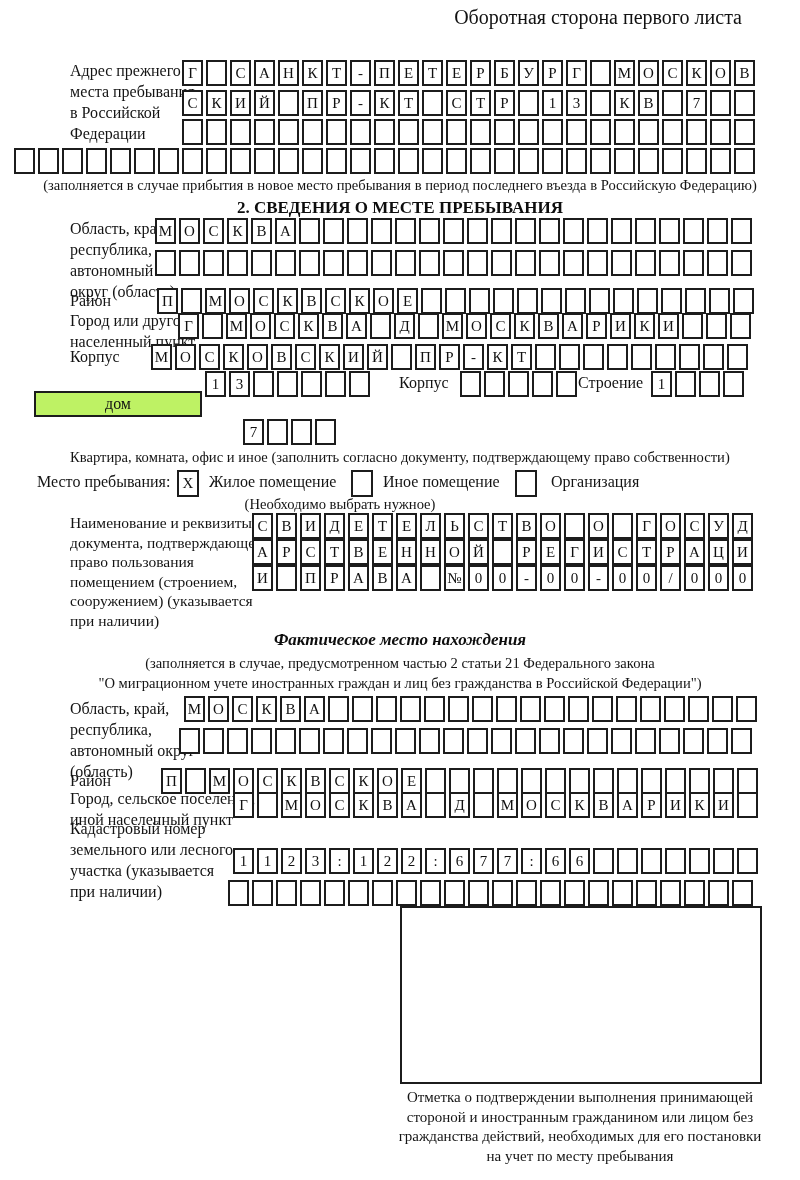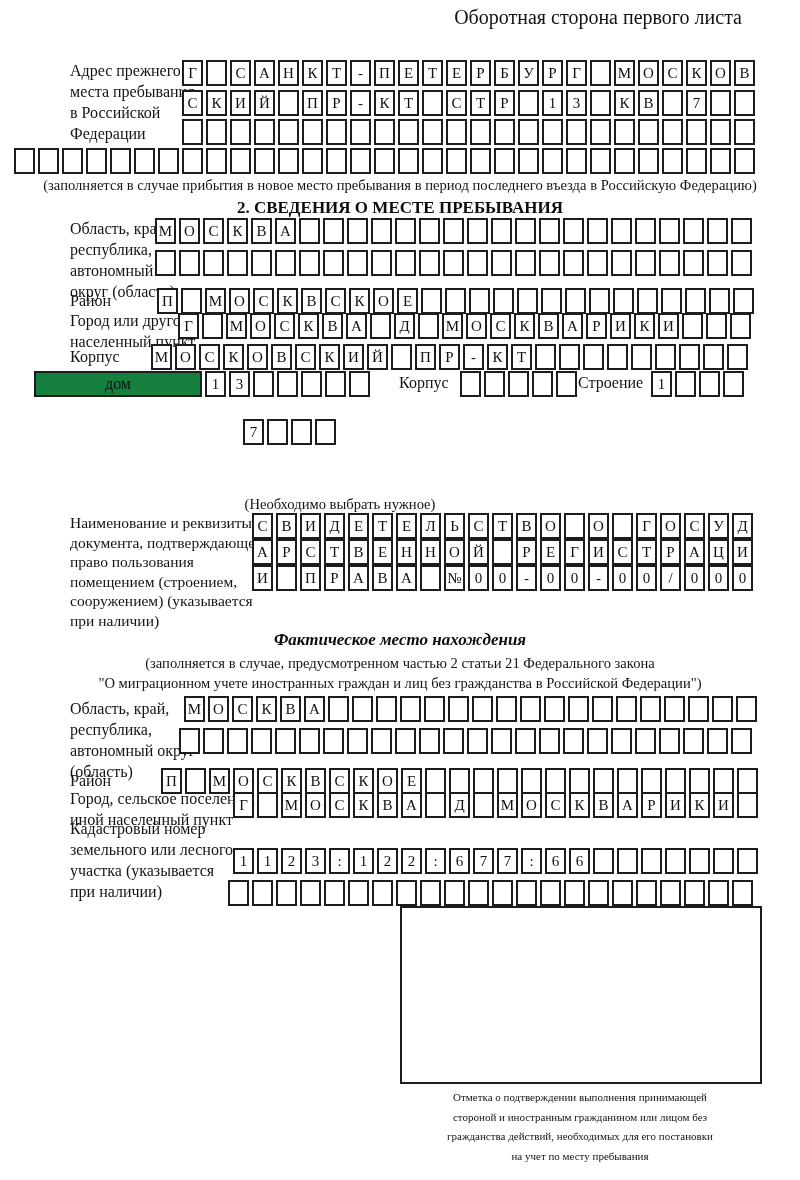--- a/index.html
+++ b/index.html
@@ -8,26 +8,26 @@
   .abs{position:absolute;}
   .lbl{position:absolute;font-size:16px;line-height:21px;white-space:pre-line;color:#141414;}
   .note{position:absolute;font-size:14.6px;color:#141414;}
   .center{text-align:center;width:100%;left:0;}
   .title{position:absolute;width:100%;left:0;text-align:center;font-weight:bold;font-size:17px;color:#0d0d0d;}
   .cells{position:absolute;display:flex;gap:3px;}
   .cell{flex:0 0 auto;width:17px;height:22px;border:2px solid #1c1c1c;
         display:flex;align-items:center;justify-content:center;
         font-size:15px;line-height:1;color:#101010;background:#fff;}
   .widebox{position:absolute;height:22px;border:2px solid #1c1c1c;display:flex;
-           align-items:center;justify-content:center;font-size:16px;background:#15803d;}
+           align-items:center;justify-content:center;font-size:16px;background:#bef264;margin-top:20px;}
   .chk{position:absolute;width:18px;height:23px;border:2px solid #1c1c1c;display:flex;
        align-items:center;justify-content:center;font-size:15px;background:#fff;}
   .inline-lbl{position:absolute;font-size:16px;line-height:23px;white-space:nowrap;color:#141414;}
   .bigbox{position:absolute;border:2px solid #1c1c1c;background:#fff;}
-  .caption{position:absolute;font-size:11px;line-height:19.5px;text-align:center;white-space:pre-line;color:#141414;}
+  .caption{position:absolute;font-size:15px;line-height:19.5px;text-align:center;white-space:pre-line;color:#141414;}
 </style>
 </head>
 <body>
 
 <div class="page">
 
   <div class="abs" style="top:6px;left:0;width:742px;text-align:right;font-size:20px;">Оборотная сторона первого листа</div>
 
   <div class="lbl" style="top:60px;left:70px;width:160px;">Адрес прежнего
 места пребывания
@@ -319,21 +319,31 @@
       <div class="cell"></div>
       <div class="cell"></div>
     </div>
 
   <div class="cells" style="top:419px;left:243px;">
       <div class="cell">7</div>
       <div class="cell"></div>
       <div class="cell"></div>
       <div class="cell"></div>
     </div>
-
+  <div class="note" style="top:449px;left:70px;">Квартира, комната, офис и иное (заполнить согласно документу, подтверждающему право собственности)</div>
+
+  <div class="abs" style="top:470px;left:37px;width:720px;height:25px;">
+    <span class="inline-lbl" style="top:0;left:0;">Место пребывания:</span>
+    <span class="chk" style="top:0;left:140px;">X</span>
+    <span class="inline-lbl" style="top:0;left:172px;">Жилое помещение</span>
+    <span class="chk" style="top:0;left:314px;"></span>
+    <span class="inline-lbl" style="top:0;left:346px;">Иное помещение</span>
+    <span class="chk" style="top:0;left:478px;"></span>
+    <span class="inline-lbl" style="top:0;left:514px;">Организация</span>
+  </div>
   <div class="note" style="top:496px;left:160px;width:360px;text-align:center;">(Необходимо выбрать нужное)</div>
 
   <div class="lbl" style="top:513px;left:70px;width:220px;font-size:15.5px;line-height:19.5px;">Наименование и реквизиты
 документа, подтверждающего
 право пользования
 помещением (строением,
 сооружением) (указывается
 при наличии)</div>
   <div class="cells" style="top:513px;left:252px;">
       <div class="cell">С</div>

